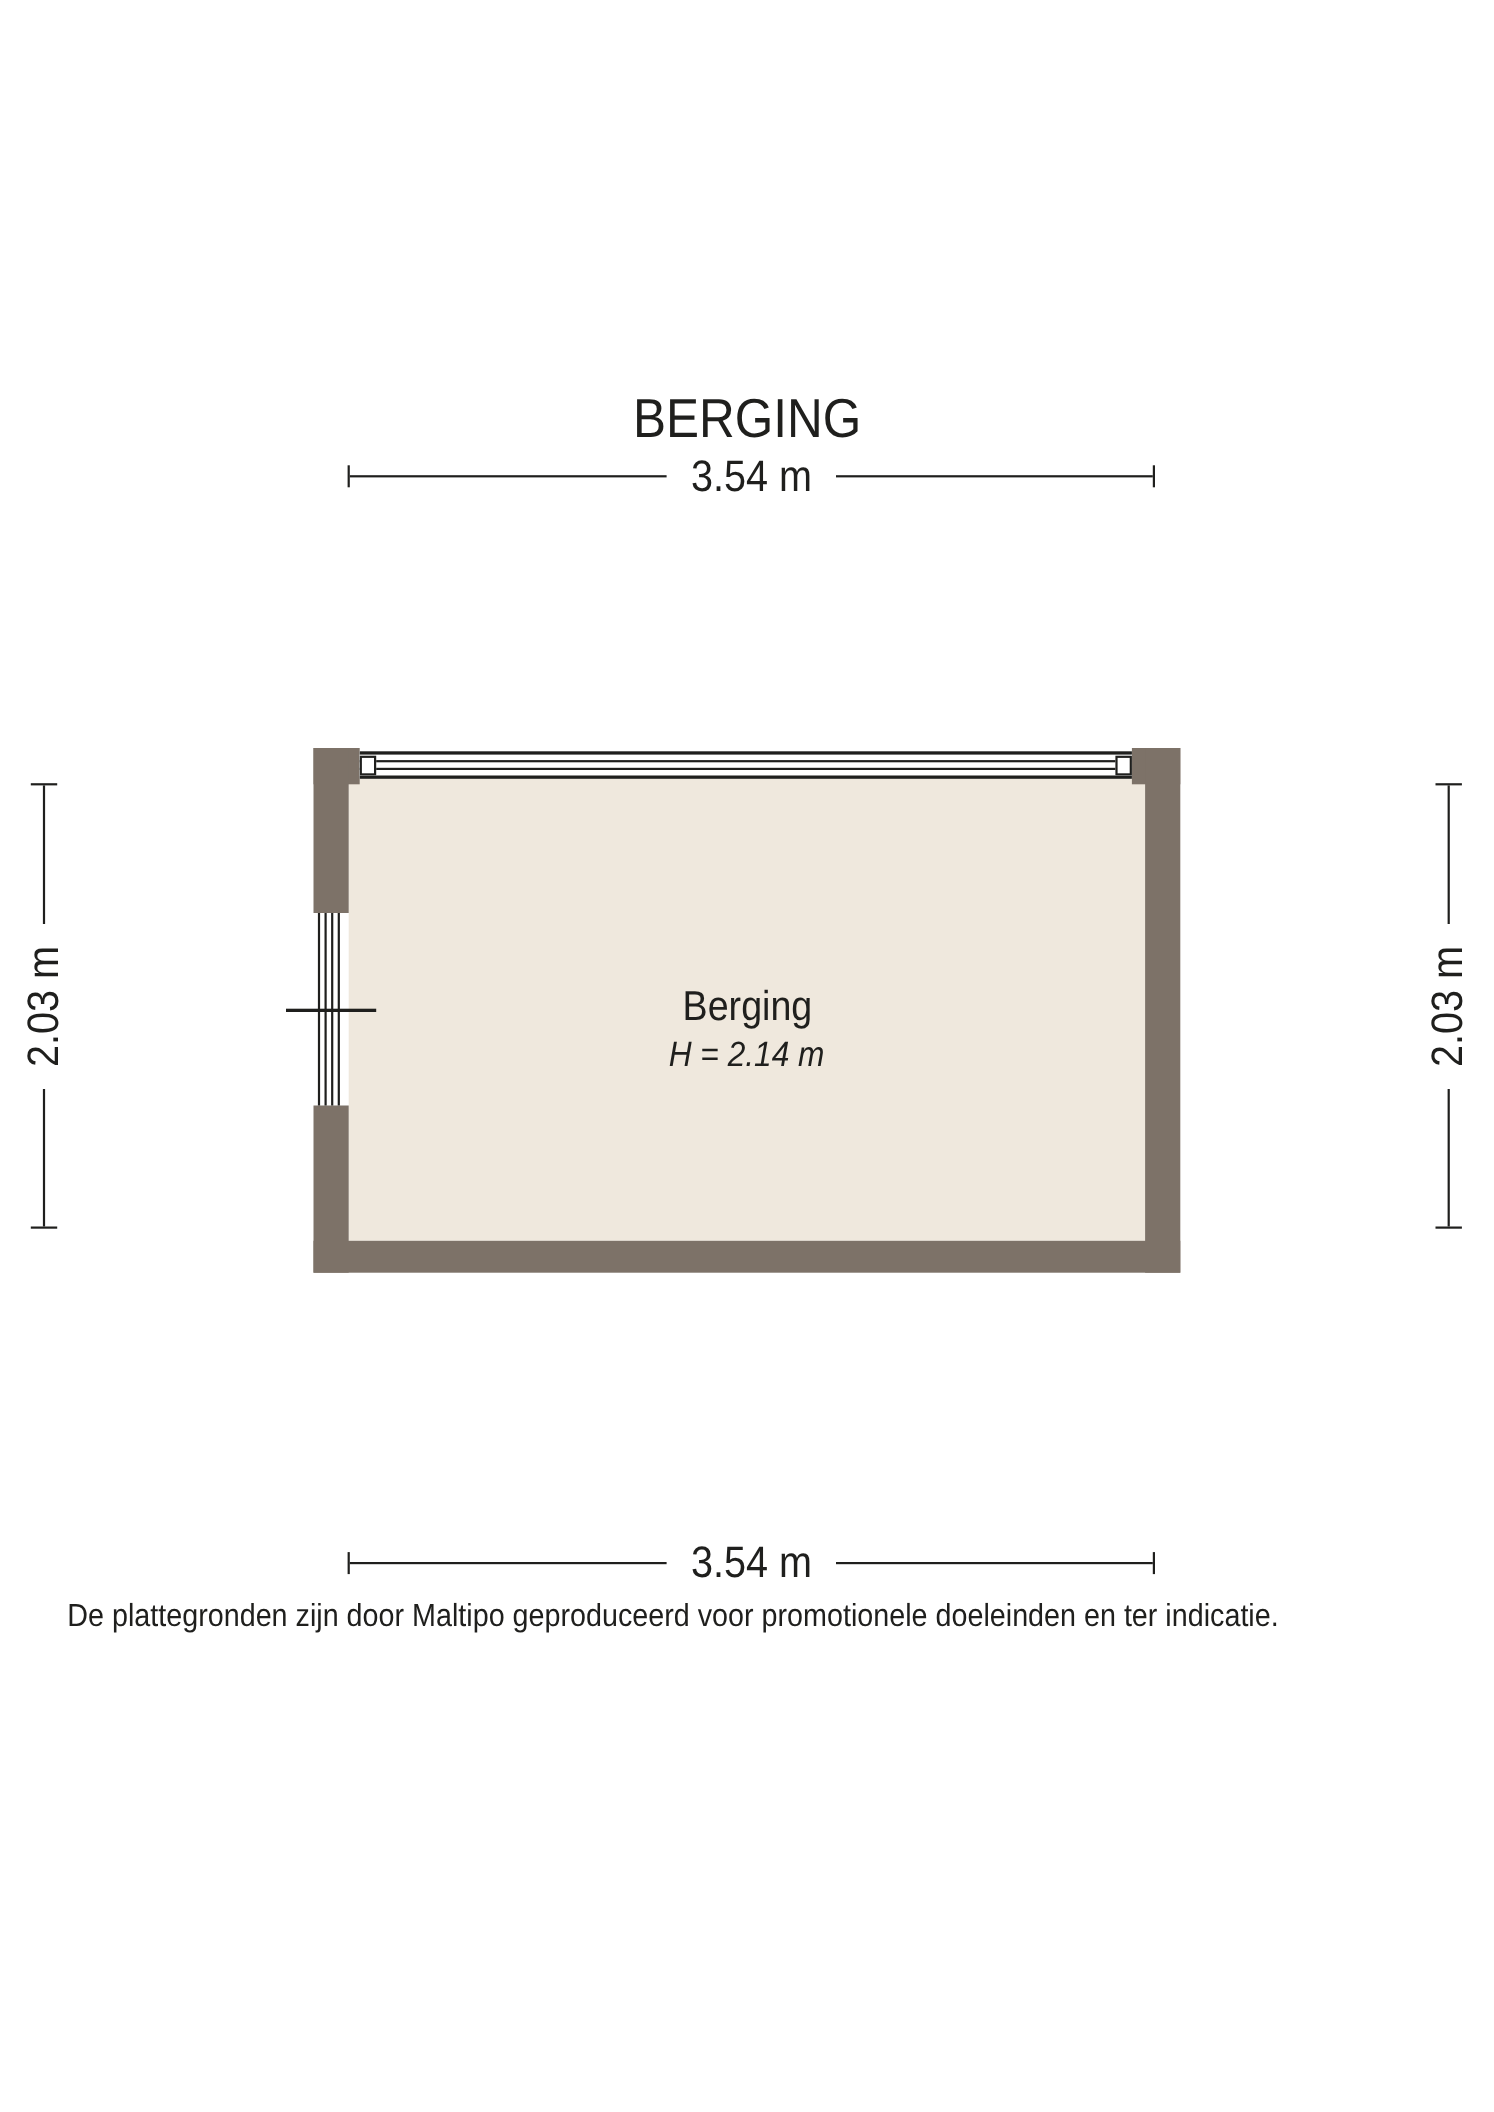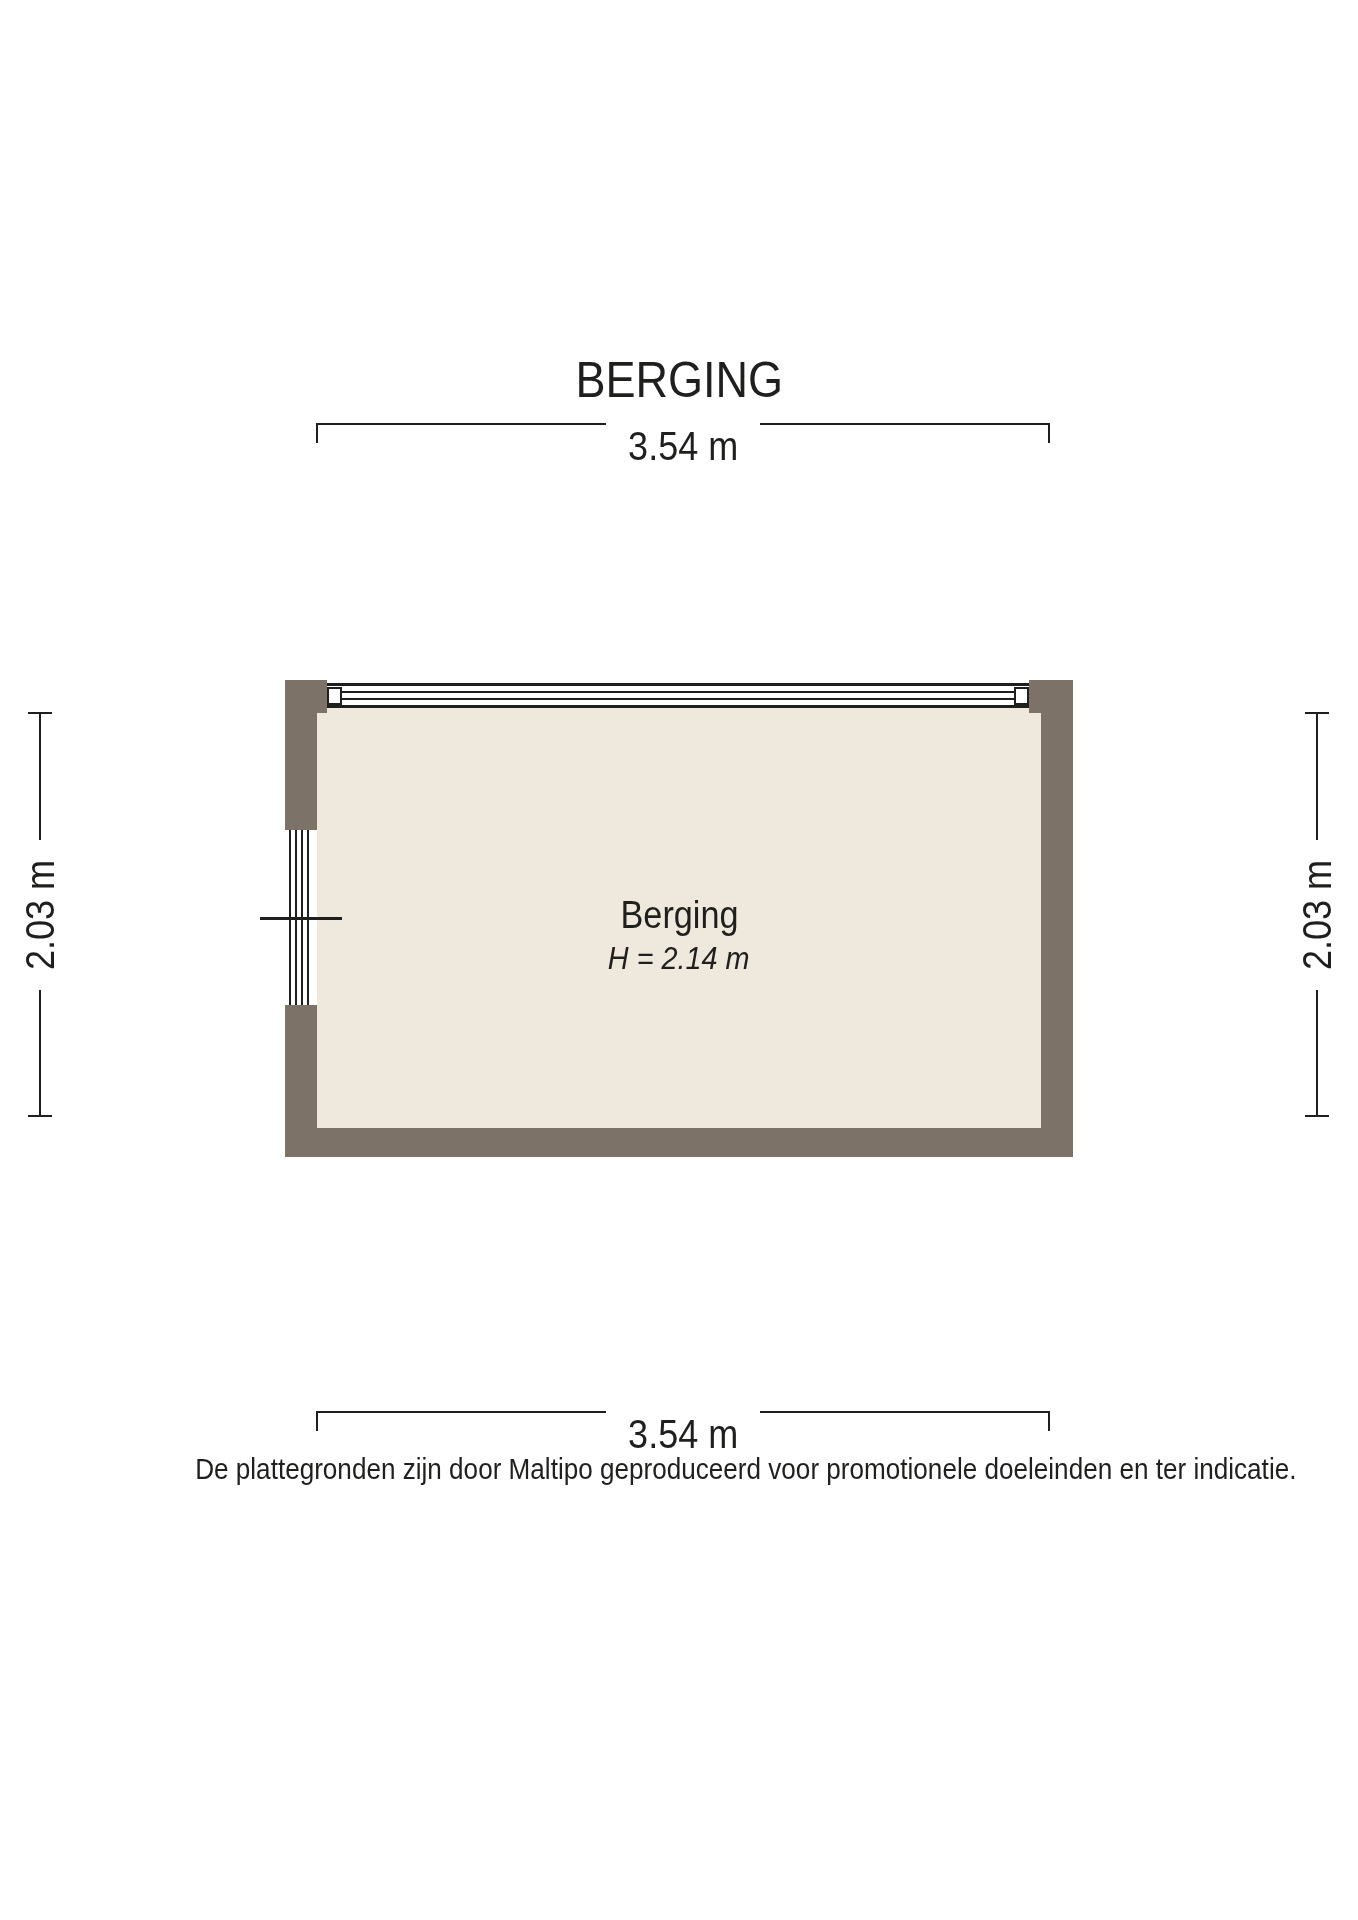--- a/index.html
+++ b/index.html
@@ -12,21 +12,21 @@
   body{font-family:"Liberation Sans","DejaVu Sans",sans-serif;color:var(--line);}
   .canvas{position:relative;width:1358px;height:1920px;background:#ffffff;overflow:hidden;border-radius:17px;}
 
   .cx{display:inline-block;transform:scaleX(0.9);transform-origin:center;white-space:nowrap;}
 
   
   .plan-title{position:absolute;left:0;right:0;top:352px;height:56px;line-height:56px;
     text-align:center;font-size:50px;color:var(--line);}
 
   
-  .dim-h{position:absolute;left:316px;width:734px;height:20px;display:flex;}
+  .dim-h{position:absolute;left:316px;width:734px;height:20px;display:flex;align-items:center;}
   .dim-h.top{top:423px;}
   .dim-h.bottom{top:1411px;}
   .tick-v{width:2px;height:20px;background:var(--line);flex:0 0 auto;}
   .dline-h{flex:1 1 auto;height:2px;background:var(--line);}
   .dim-label{flex:0 0 auto;font-size:40px;padding:0 16px;line-height:46px;}
 
   
   .dim-v{position:absolute;top:712px;height:405px;width:24px;display:flex;flex-direction:column;align-items:center;}
   .dim-v.left{left:28px;}
   .dim-v.right{left:1305px;}
@@ -49,21 +49,21 @@
   .window-cap.right{left:1014px;}
   .door-line{position:absolute;top:830px;width:2px;height:175px;background:var(--line);}
   .door-cross{position:absolute;left:260px;top:917px;width:82px;height:3px;background:var(--line);}
 
   
   .room-label{position:absolute;left:317px;width:724px;top:892px;text-align:center;}
   .room-name{font-size:38px;line-height:46px;}
   .room-height{font-size:32px;line-height:38px;font-style:italic;margin-top:1px;}
 
   
-  .footer{position:absolute;left:0;right:0;top:1452px;text-align:right;font-size:29px;line-height:34px;}
+  .footer{position:absolute;left:0;right:0;top:1452px;text-align:left;font-size:29px;line-height:34px;}
 </style>
 </head>
 <body>
 
 <div class="canvas">
 
   <div class="plan-title"><span class="cx">BERGING</span></div>
 
   <div class="dim-h top">
     <span class="tick-v"></span>

